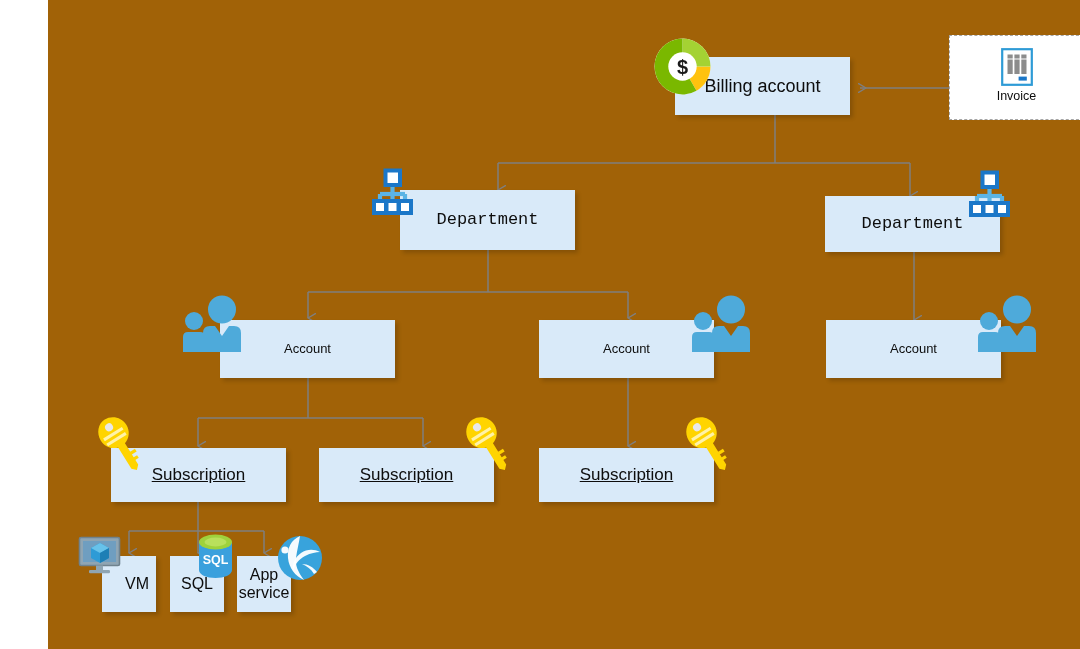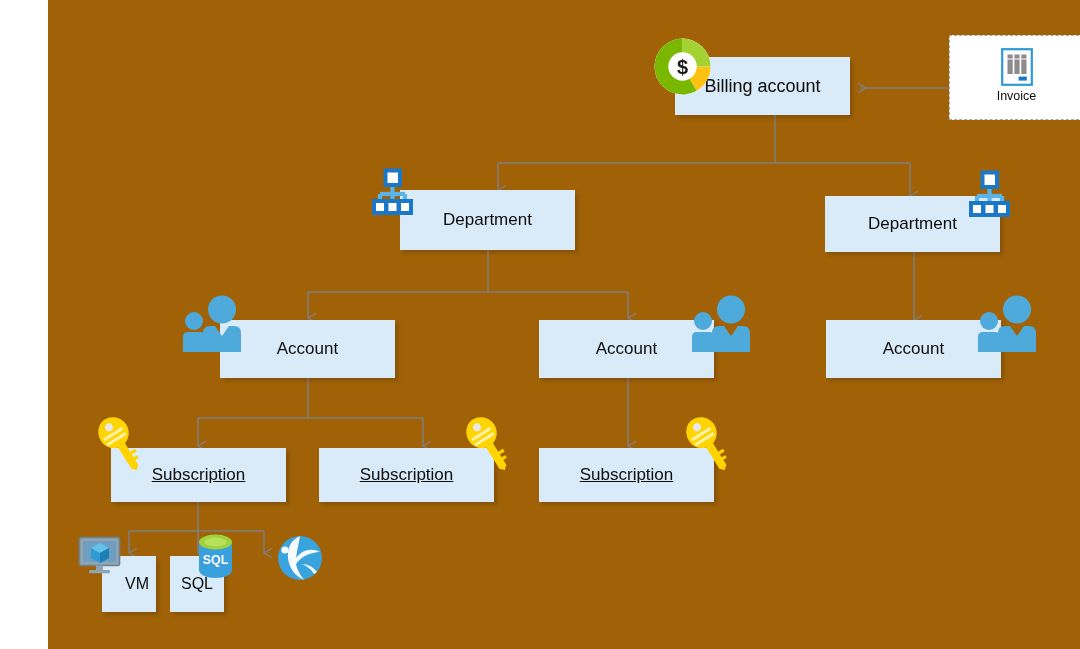--- a/index.html
+++ b/index.html
@@ -41,22 +41,22 @@
     color: #0d0d0d;
     line-height: 1.12;
     box-shadow: 3px 3px 4px rgba(0,0,0,0.17);
     z-index: 5;
   }
   .node .label {
     display: block;
     padding: 0 4px;
   }
   .n-billing  { font-size: 18px; }
-  .n-dept     { font-size: 17px; }
-  .n-account  { font-size: 17px; }
+  .n-dept     { font-size: 17px; font-family: Liberation Mono, monospace; }
+  .n-account  { font-size: 13px; }
   .n-sub      { font-size: 17px; text-decoration: underline; }
   .n-res      { font-size: 16px; }
 
   
   .icon {
     position: absolute;
     z-index: 8;
     pointer-events: none;
   }
   .icon svg { display: block; overflow: visible; }
@@ -321,20 +321,26 @@
   </div>
   <div class="icon" style="left:148px; top:533px; width:40px; height:48px;">
     <svg width="40" height="48" viewBox="0 0 40 48">
       <path d="M3,9 L3,37 C3,42 11,45 19.5,45 C28,45 36,42 36,37 L36,9 Z" fill="#3aa0dd"></path>
       <ellipse cx="19.5" cy="9" rx="16.5" ry="7.5" fill="#9fd23c"></ellipse>
       <ellipse cx="19.5" cy="9" rx="11" ry="4.4" fill="#b9e05c"></ellipse>
       <text x="19.5" y="31" text-anchor="middle" font-family="'Liberation Sans', sans-serif" font-size="12.5" font-weight="bold" fill="#ffffff">SQL</text>
     </svg>
   </div>
 
+  <div class="node n-res" style="left:189px; top:556px; width:54px; height:56px; flex-direction:column;">
+    <span class="label">
+      <span>App</span><br>
+      <span>service</span>
+    </span>
+  </div>
   <div class="icon" style="left:228px; top:534px; width:48px; height:48px;">
     <svg width="48" height="48" viewBox="0 0 48 48">
       <circle cx="24" cy="24" r="22" fill="#38a3dc"></circle>
       <g fill="#ffffff">
         <path d="M24,2 C15,6 11,14 12,24 C13,34 19,42 28,46 C22,38 19,31 20,24 C21,16 23,9 24,2 Z" opacity="0.95"></path>
         <path d="M44,18 C38,15 31,15 25,19 C19,23 16,30 17,37 C19,30 23,25 29,22 C35,19 40,18 44,18 Z" opacity="0.95"></path>
         <path d="M41,38 C37,33 32,30 26,30 C31,32 35,35 38,40 Z" opacity="0.95"></path>
         <circle cx="9" cy="16" r="3.6" opacity="0.95"></circle>
       </g>
     </svg>

